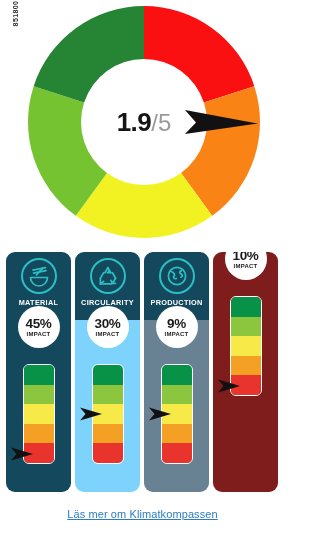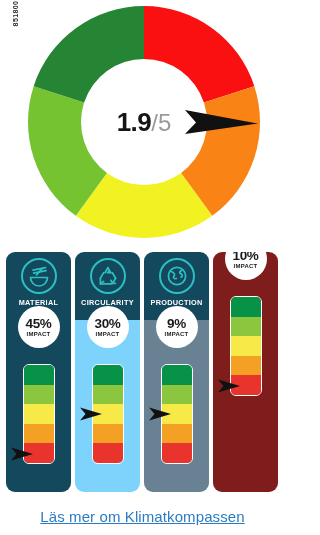--- a/index.html
+++ b/index.html
@@ -193,21 +193,21 @@
     pointer-events:none;
   }
   .meter-arrow svg{display:block;}
 
   
   .footer-link{
     position:absolute;
     left:0; right:0;
     top:508px;
     text-align:center;
-    font-size:15px;
+    font-size:11px;
     color:#2b7cc4;
     text-decoration:underline;
     letter-spacing:0.1px;
   }
 </style>
 </head>
 <body>
 
 <div class="side-code">851800</div>
 

